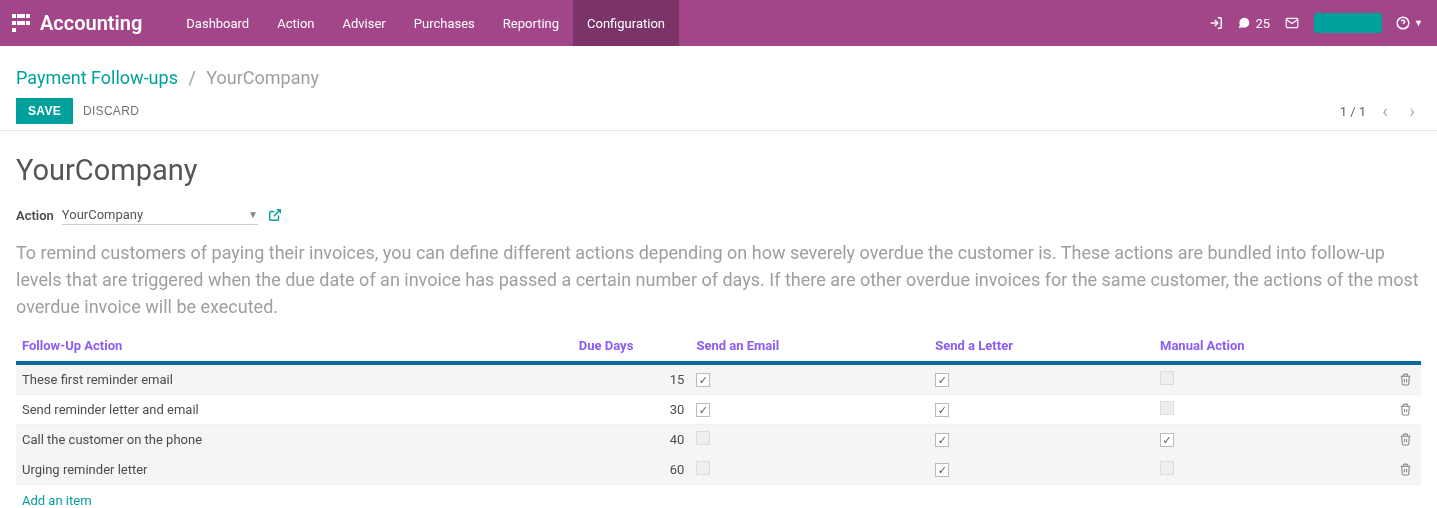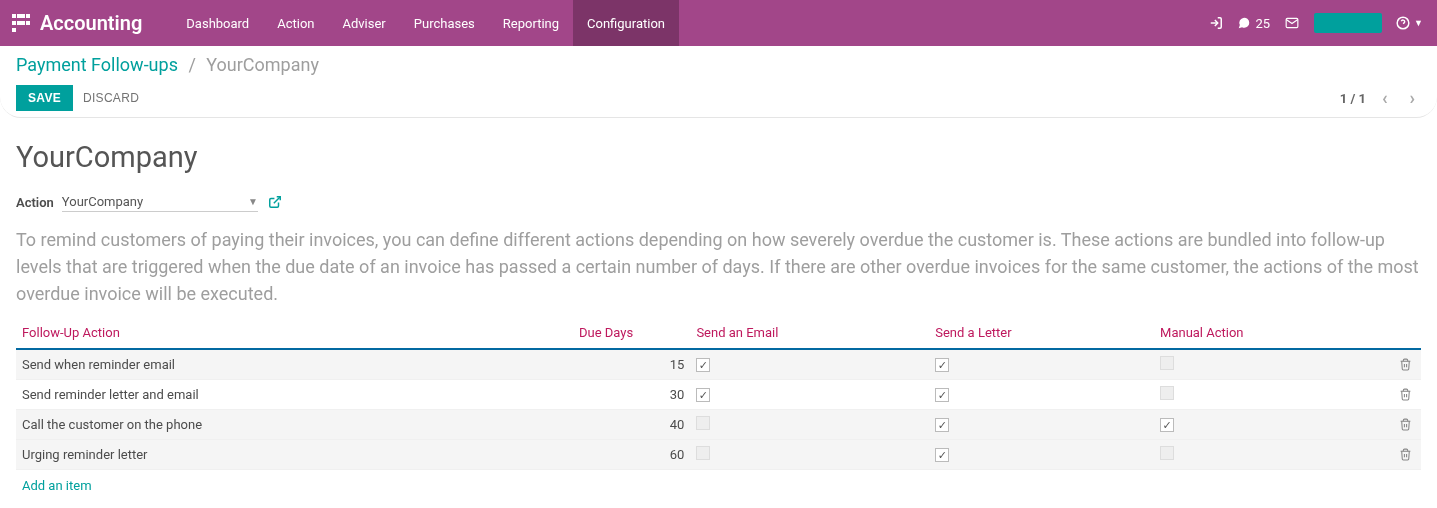--- a/index.html
+++ b/index.html
@@ -12,44 +12,44 @@
   .apps-icon span { width: 4px; height: 4px; background: #fff; }
   .app-title { font-size: 20px; font-weight: 600; margin-right: 30px; color: #fff; }
   .nav-menu { display: flex; list-style: none; height: 46px; }
   .nav-menu li { display: flex; align-items: center; padding: 0 14px; color: #fff; font-size: 13px; cursor: pointer; }
   .nav-menu li.active { background: #7c3468; }
   .nav-right { margin-left: auto; display: flex; align-items: center; gap: 14px; padding-right: 6px; }
   .nav-right .icon { cursor: pointer; display: flex; align-items: center; gap: 4px; font-size: 13px; color:#fff; }
   .user-pill { width: 68px; height: 20px; background: #00a09d; border-radius: 2px; }
   
   
-  .control-panel { padding: 8px 16px 6px 16px; border-bottom: 1px solid #e5e5e5; border-radius: 21px; }
+  .control-panel { padding: 21px 16px 6px 16px; border-bottom: 1px solid #e5e5e5; }
   .breadcrumb { font-size: 18px; color: #9e9e9e; margin-bottom: 10px; }
   .breadcrumb a { color: #00a09d; text-decoration: none; }
   .breadcrumb .sep { margin: 0 6px; color: #9e9e9e; }
   .cp-row { display: flex; align-items: center; }
   .btn-save { background: #00a09d; color: #fff; border: none; padding: 6px 12px; font-size: 12px; font-weight: 600; cursor: pointer; margin-right: 10px; letter-spacing: 0.3px; }
   .btn-discard { background: none; border: none; color: #737373; font-size: 12px; font-weight: 500; cursor: pointer; letter-spacing: 0.3px; }
-  .pager { margin-left: auto; display: flex; align-items: center; gap: 10px; color: #666; font-size: 13px; font-weight: bold; }
+  .pager { margin-left: auto; display: flex; align-items: center; gap: 10px; color: #666; font-size: 13px; }
   .pager .arrow { cursor: pointer; color: #aaa; font-size: 18px; line-height: 1; padding: 2px 6px; }
   
   
   .sheet { padding: 22px 16px 16px 16px; max-width: 100%; }
   .record-title { font-size: 29px; color: #555; margin-bottom: 18px; font-weight: 400; }
   .field-row { display: flex; align-items: center; margin-bottom: 14px; }
   .field-label { font-size: 13px; font-weight: 600; color: #4c4c4c; margin-right: 8px; }
   .dropdown { display: flex; align-items: center; border-bottom: 1px solid #ccc; min-width: 196px; padding: 2px 0; cursor: pointer; }
   .dropdown .val { flex: 1; color: #555; font-size: 13px; }
   .dropdown .caret { font-size: 10px; color: #888; }
   .ext-link { color: #00a09d; margin-left: 10px; cursor: pointer; }
   .help-text { color: #9e9e9e; font-size: 18px; line-height: 1.5; margin-bottom: 10px; }
   
   
   table.grid { width: 100%; border-collapse: collapse; }
-  table.grid th { text-align: left; font-weight: 400; color: #be185d; padding: 8px 6px; font-size: 13px; border-bottom: 2px solid #0369a1; }
+  table.grid th { text-align: left; font-weight: 700; color: #8b5cf6; padding: 8px 6px; font-size: 13px; border-bottom: 4px solid #0369a1; }
   table.grid th.num { text-align: center; }
   table.grid td { padding: 6px 6px; font-size: 13px; color: #4c4c4c; border-bottom: 1px solid #f0f0f0; }
   table.grid td.num { text-align: right; }
   table.grid tr.striped td { background: #f5f5f5; }
   .chk { width: 14px; height: 14px; border: 1px solid #bbb; background: #fff; display: inline-flex; align-items: center; justify-content: center; cursor: pointer; font-size: 11px; color: #555; line-height:1; }
   .chk.disabled { background: #eee; border-color: #ddd; }
   .trash { cursor: pointer; color: #888; text-align: right; }
   .add-item { color: #00a09d; font-size: 13px; padding: 8px 6px; cursor: pointer; display: inline-block; }
   
   svg { display: block; }
@@ -155,21 +155,21 @@
         <th style="width:36%;">Follow-Up Action</th>
         <th class="num" style="width:12%;">Due Days</th>
         <th style="width:17%;">Send an Email</th>
         <th style="width:16%;">Send a Letter</th>
         <th>Manual Action</th>
         <th style="width:28px;"></th>
       </tr>
     </thead>
     <tbody id="table-body">
         <tr class="striped">
-          <td>Send when reminder email</td>
+          <td>These first reminder email</td>
           <td class="num">15</td>
           <td><span class="chk">✓</span></td>
           <td><span class="chk">✓</span></td>
           <td><span class="chk disabled"></span></td>
           <td class="trash">
             <svg width="13" height="13" viewBox="0 0 24 24" fill="none" stroke="#888" stroke-width="2">
               <polyline points="3 6 5 6 21 6"></polyline>
               <path d="M19 6l-1 14a2 2 0 0 1-2 2H8a2 2 0 0 1-2-2L5 6"></path>
               <path d="M10 11v6M14 11v6"></path>
               <path d="M8 6V4a2 2 0 0 1 2-2h4a2 2 0 0 1 2 2v2"></path>

